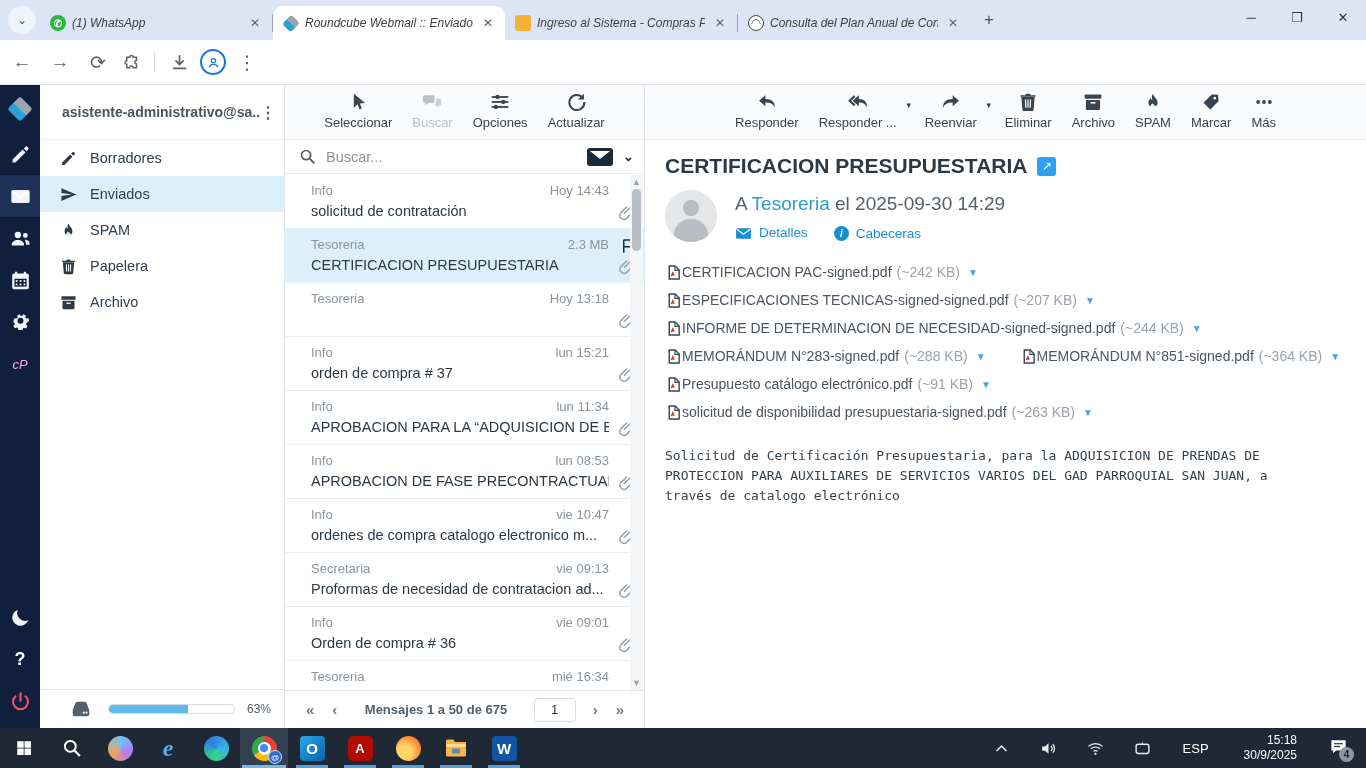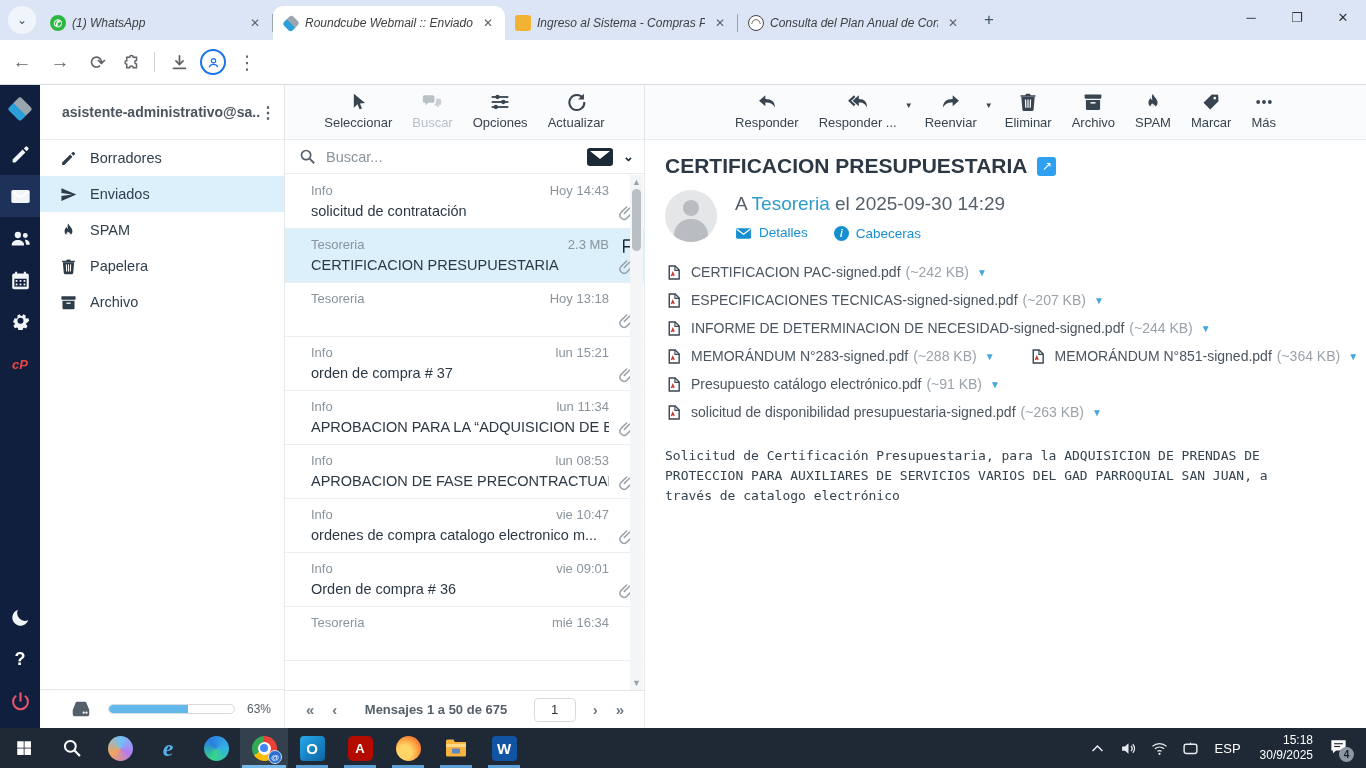--- a/index.html
+++ b/index.html
@@ -36,21 +36,21 @@
   
   #app { position:absolute; top:85px; left:0; width:1366px; height:643px; background:#fff; }
 
   
   #rail { position:absolute; left:0; top:0; width:40px; height:643px; background:#101f3d; color:#f1f4f8; }
   .rail-ic { width:40px; height:42px; display:flex; align-items:center; justify-content:center; }
   .rail-ic svg { width:21px; height:21px; }
   .rail-active { background:#1e3158; }
   #rail-logo { height:48px; }
   #rail-bottom { position:absolute; bottom:6px; left:0; width:40px; }
-  .cp-logo { color:#ef4444; font-weight:bold; font-style:italic; font-size:13px; }
+  .cp-logo { color:#f9a8d4; font-weight:normal; font-style:italic; font-size:13px; }
   .help-q { font-size:18px; font-weight:bold; color:#fff; }
   .power { color:#e8556d; }
 
   
   #folders { position:absolute; left:40px; top:0; width:245px; height:643px; background:#fff; border-right:1px solid #e3e7ea; }
   #account-row { height:55px; display:flex; align-items:center; padding:0 8px 0 22px; border-bottom:1px solid #e9edf0; }
   #account-name { flex:1; font-size:14px; font-weight:bold; color:#4a5560; white-space:nowrap; overflow:hidden; }
   .kebab { color:#55606a; font-size:16px; font-weight:bold; letter-spacing:0; }
   .folder { height:36px; display:flex; align-items:center; padding:0 12px 0 20px; color:#30404f; font-size:14.5px; }
   .folder svg { width:17px; height:17px; margin-right:13px; color:#2e3c49; flex:none; }
@@ -116,21 +116,21 @@
   #from-line .lnk { color:#2e9ccb; }
   #meta-links { display:flex; align-items:center; margin-top:10px; font-size:13.5px; }
   .mlnk { color:#168fd0; display:flex; margin-right:26px; }
   .mlnk svg { width:17px; height:17px; margin-right:7px; color:#168fd0; }
   .info-circle { width:15px; height:15px; border-radius:50%; background:#168fd0; color:#fff; font-size:10px; font-weight:bold; display:flex; align-items:center; justify-content:center; margin-right:7px; font-style:italic; }
 
   #atts { padding:6px 20px 0; }
   .att-row { display:flex; }
   .att { display:flex; align-items:center; height:28px; margin-right:34px; }
   .att svg.file { width:17px; height:17px; color:#3a4652; flex:none; }
-  .att .aname { font-size:14px; color:#4a5560; margin-left:9px; white-space:nowrap; }
+  .att .aname { font-size:14px; color:#4a5560; white-space:nowrap; }
   .att .asize { font-size:14px; color:#9aa2aa; margin-left:5px; white-space:nowrap; }
   .att .acaret { color:#42a7dc; font-size:10px; margin-left:8px; }
 
   #body-text { padding:20px 20px 0; font-family:"DejaVu Sans Mono","Liberation Mono",monospace; font-size:13px; line-height:20px; color:#35434e; max-width:680px; }
 
   
   #taskbar { position:absolute; left:0; top:728px; width:1366px; height:40px; background:#1f2936; display:flex; align-items:stretch; color:#fff; }
   .tb-tile { width:48px; display:flex; align-items:center; justify-content:center; position:relative; }
   .tb-tile.running:after { content:""; position:absolute; bottom:0; left:8px; right:8px; height:3px; background:#5c9fd6; }
   .tb-tile.active { background:#33414f; }
@@ -143,21 +143,21 @@
   .t-edge { border-radius:50%; background:conic-gradient(from 200deg,#35d687,#2b7de1,#35aee5,#35d687); }
   .t-chrome { border-radius:50%; background:conic-gradient(#ea4335 0 33%,#fbbc05 0 66%,#34a853 0 100%); position:relative; }
   .t-chrome:before { content:""; position:absolute; left:6px; top:6px; width:13px; height:13px; border-radius:50%; background:#fff; }
   .t-chrome:after { content:""; position:absolute; left:8.5px; top:8.5px; width:8px; height:8px; border-radius:50%; background:#4285f4; }
   .chrome-badge { position:absolute; right:6px; bottom:4px; width:14px; height:14px; border-radius:50%; background:#2b6fd4; border:1px solid #cfe0f5; color:#fff; font-size:8px; display:flex; align-items:center; justify-content:center; }
   .t-outlook { background:linear-gradient(135deg,#28a8ea,#0a64a4); border-radius:4px; color:#fff; font-size:15px; }
   .t-acrobat { background:#b30b00; border-radius:5px; color:#fff; font-size:13px; }
   .t-firefox { border-radius:50%; background:radial-gradient(circle at 35% 65%,#ffd567 0 30%,#ff9a3c 60%,#e1462c 100%); }
   .t-explorer svg { width:24px; height:24px; }
   .t-word { background:#1254a4; border-radius:4px; color:#fff; font-size:15px; }
-  #tray { margin-left:auto; display:flex; align-items:center; padding-right:6px; }
+  #tray { margin-left:auto; display:flex; align-items:center; padding-right:6px;gap:16px; }
   .tray-ic { padding:0 7px; display:flex; align-items:center; color:#e8ecf0; font-size:13px; }
   .tray-ic svg { width:17px; height:17px; color:#e8ecf0; }
   #tray-lang { font-size:13px; padding:0 9px; }
   #tray-clock { text-align:right; font-size:12px; line-height:15px; padding:0 10px; }
   #tray-notif { position:relative; padding:0 12px 0 6px; }
   #tray-notif svg { width:19px; height:19px; color:#fff; }
   .notif-badge { position:absolute; right:6px; bottom:-2px; width:15px; height:15px; border-radius:50%; background:#8b97a3; color:#16202b; font-size:10px; font-weight:bold; display:flex; align-items:center; justify-content:center; }
 </style>
 </head>
 <body>
@@ -632,20 +632,30 @@
               <span class="sender">Info</span>
               <span class="meta">vie 10:47</span>
             </div>
           <div class="l2">ordenes de compra catalogo electronico m...</div>
           <span class="clip"><svg>
                 <use href="#ic-clip"></use>
               </svg></span>
         </div>
         <div class="row">
           <div class="l1">
+              <span class="sender">Secretaria</span>
+              <span class="meta">vie 09:13</span>
+            </div>
+          <div class="l2">Proformas de necesidad de contratacion ad...</div>
+          <span class="clip"><svg>
+                <use href="#ic-clip"></use>
+              </svg></span>
+        </div>
+        <div class="row">
+          <div class="l1">
               <span class="sender">Info</span>
               <span class="meta">vie 09:01</span>
             </div>
           <div class="l2">Orden de compra # 36</div>
           <span class="clip"><svg>
                 <use href="#ic-clip"></use>
               </svg></span>
         </div>
         <div class="row">
           <div class="l1">

